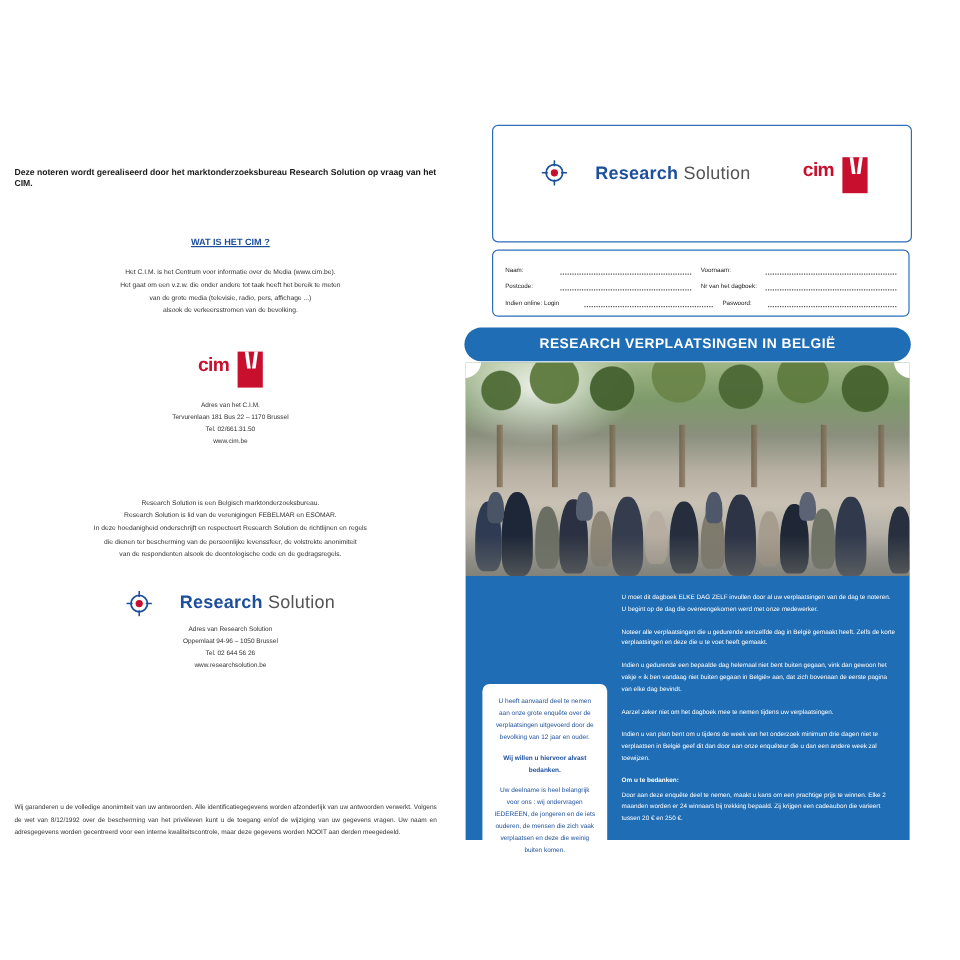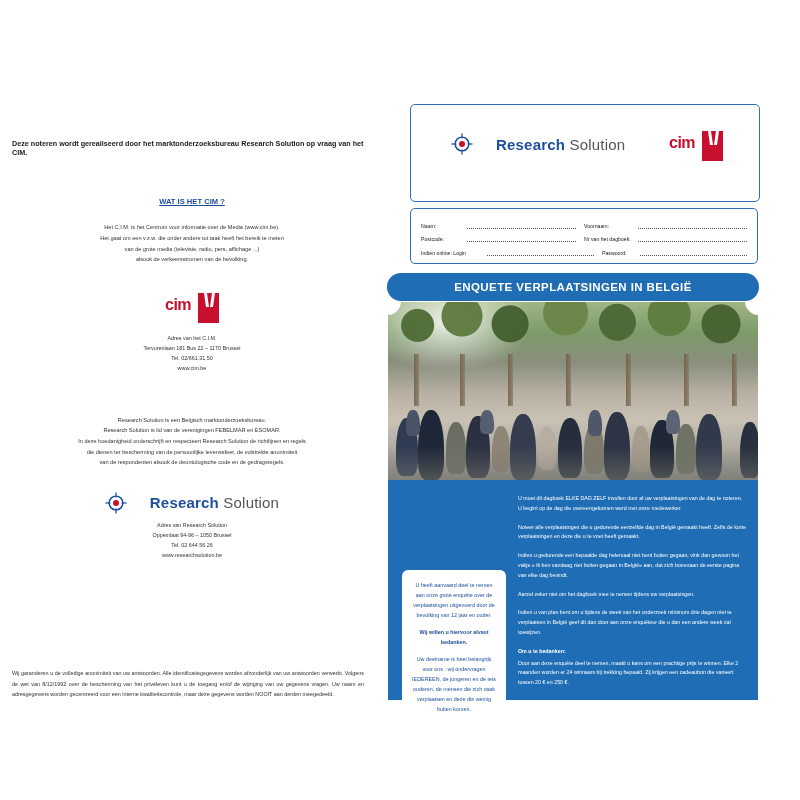--- a/index.html
+++ b/index.html
@@ -449,21 +449,21 @@
         <span class="dots2"></span>
       </div>
       <div class="form-row">
         <span class="lbl" style="width:66px">Indien online: Login</span>
         <span class="dots"></span>
         <span class="lbl2" style="width:38px">Paswoord:</span>
         <span class="dots2"></span>
       </div>
     </div>
 
-    <div class="banner">ENQUETE VERPLAATSINGEN IN BELGIË</div>
+    <div class="banner">RESEARCH VERPLAATSINGEN IN BELGIË</div>
 
     <div class="photo">
       <div class="sky"></div>
       <div class="trees"></div>
       <div class="trunks">
         <i style="left:26px"></i>
           <i style="left:72px"></i>
           <i style="left:120px"></i>
         <i style="left:178px"></i>
           <i style="left:238px"></i>

